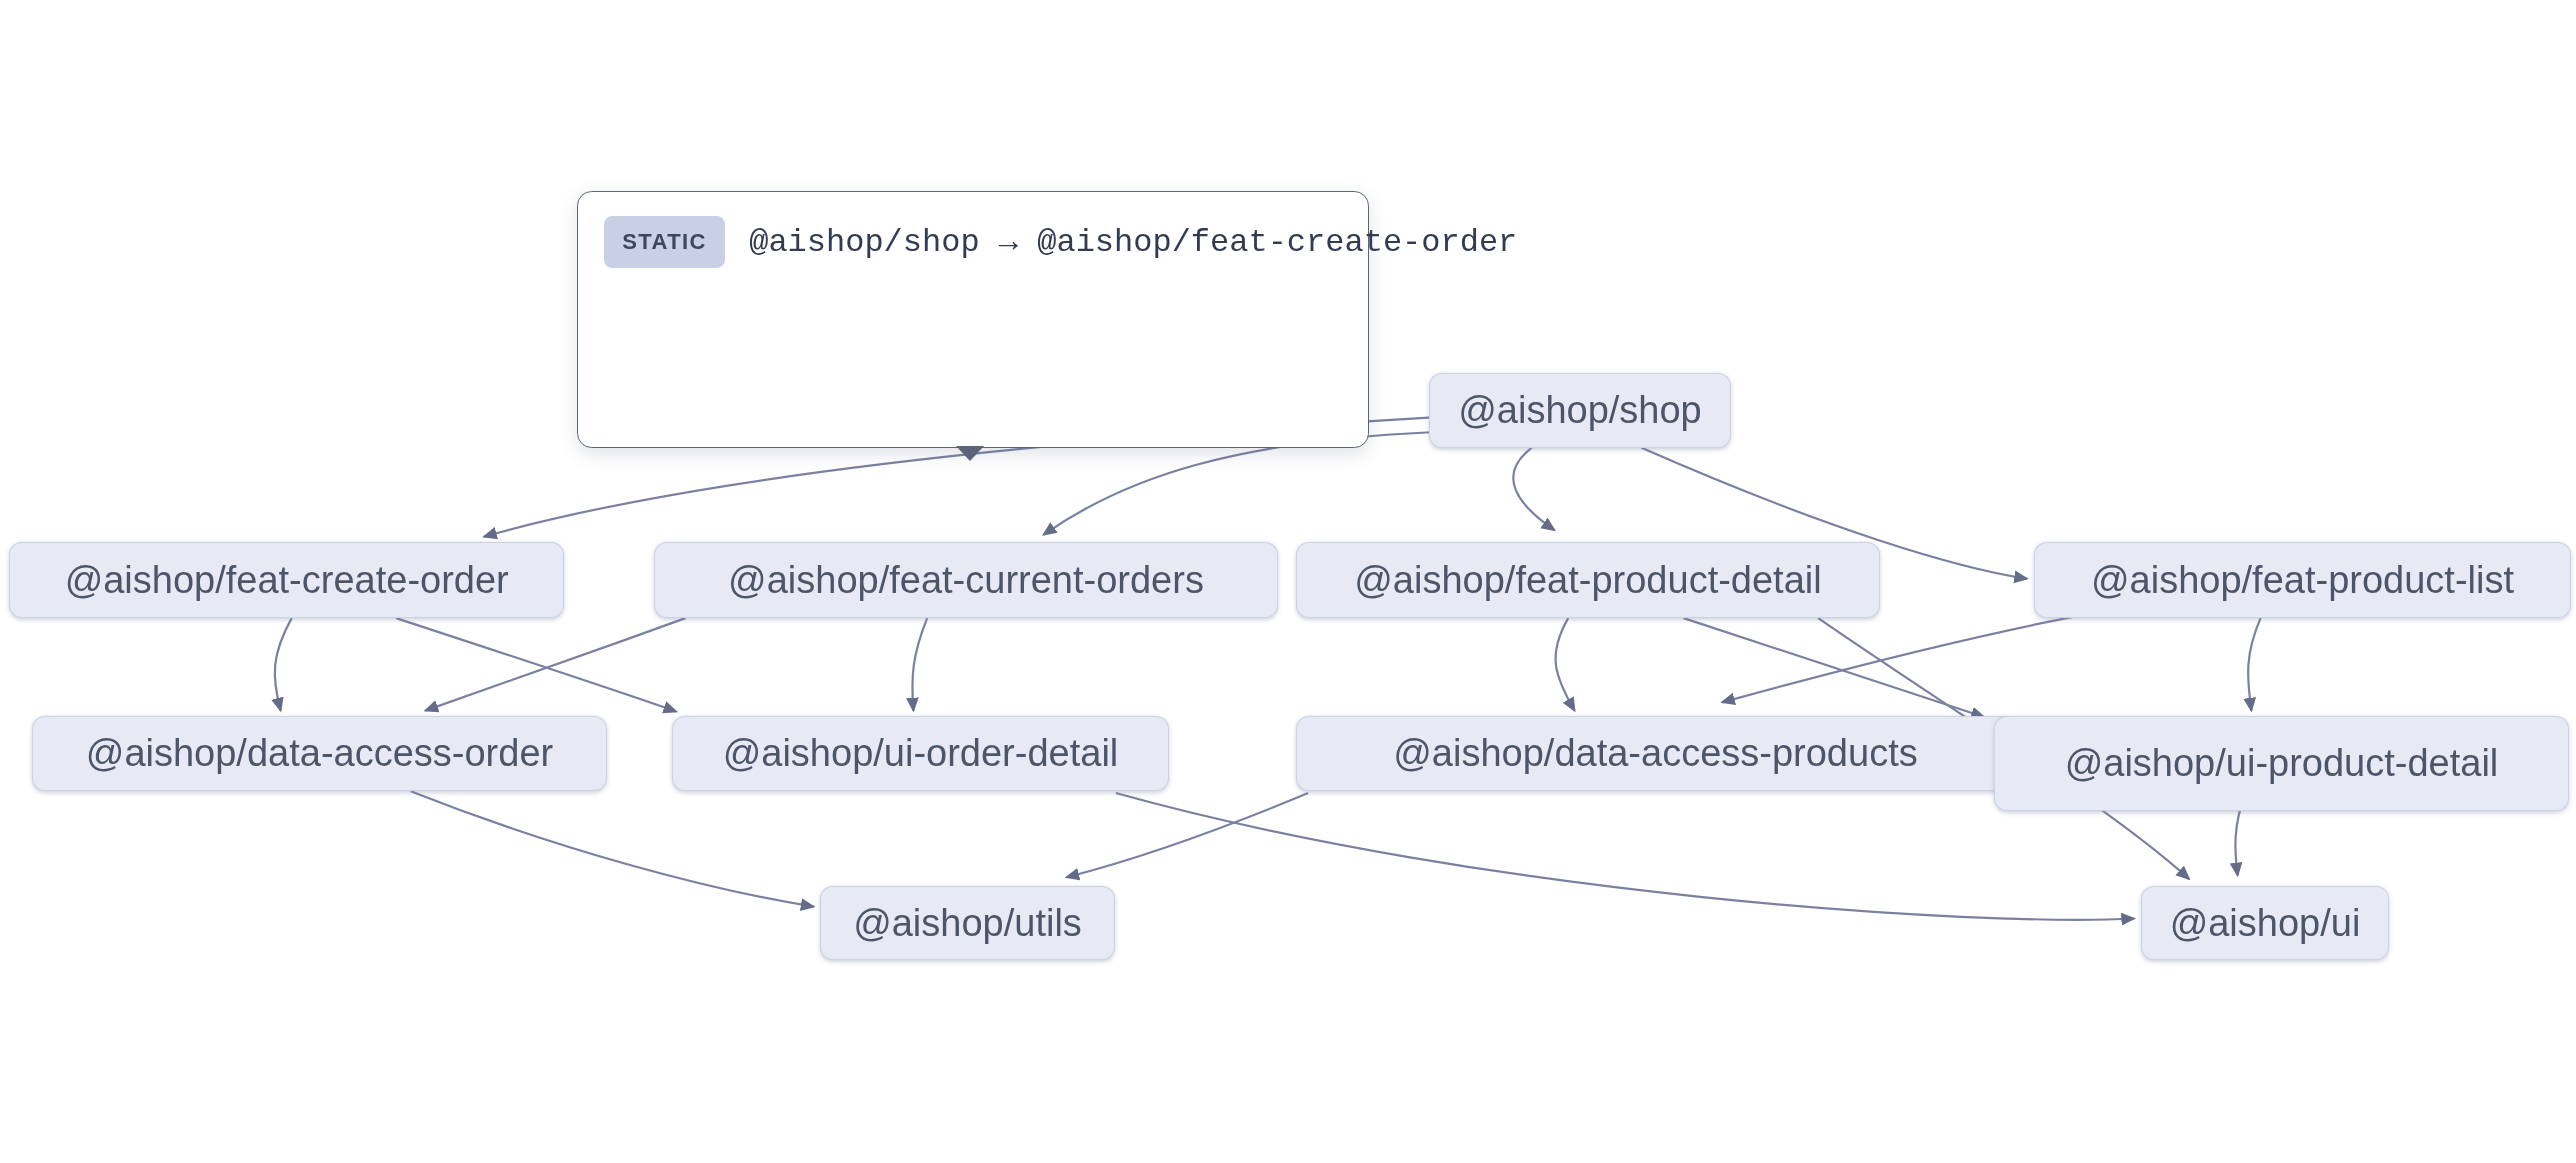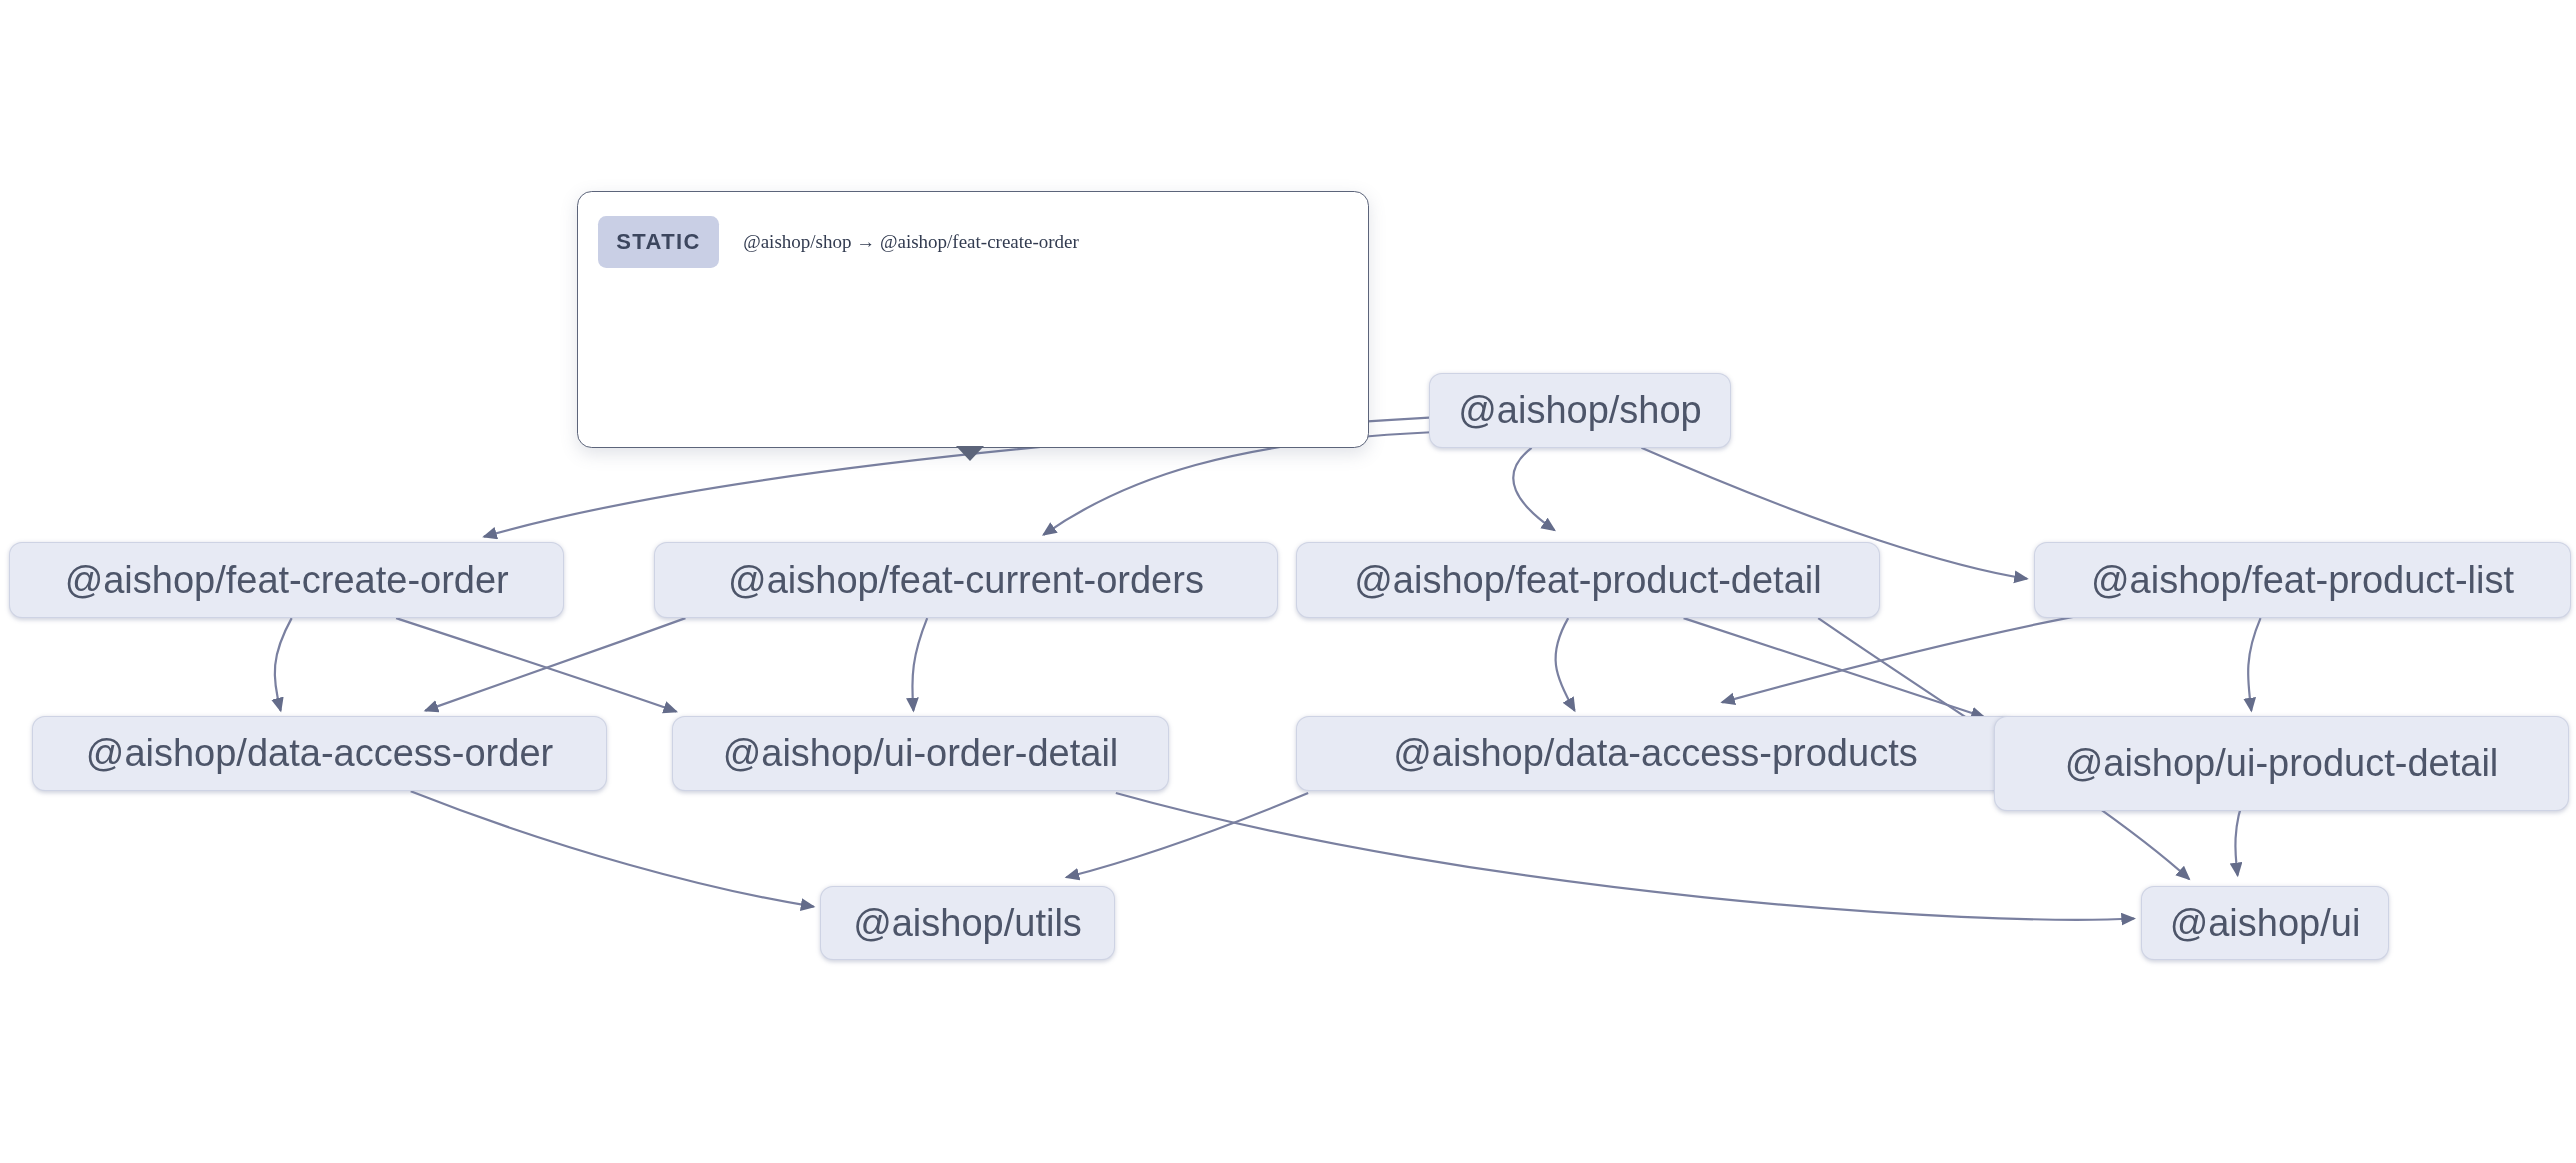--- a/index.html
+++ b/index.html
@@ -78,24 +78,25 @@
     display: inline-flex;
     align-items: center;
     justify-content: center;
     background: var(--badge-bg, #c9cfe5);
     color: var(--badge-text, #3c465e);
     border-radius: 8.2px;
     padding: 13px 18.3px;
     font-size: 22px;
     font-weight: bold;
     letter-spacing: 1.4px;
+    margin-left: 6px;
   }
   .edge-relation {
-    font-family: Liberation Serif, serif;
-    font-size: 19px;
+    font-family: Liberation Mono, monospace;
+    font-size: 32px;
     color: #323b50;
     white-space: nowrap;
   }
   .files-box {
     position: absolute;
     left: 18.3px;
     top: 103px;
     width: 752px;
     height: 128px;
     box-sizing: border-box;

